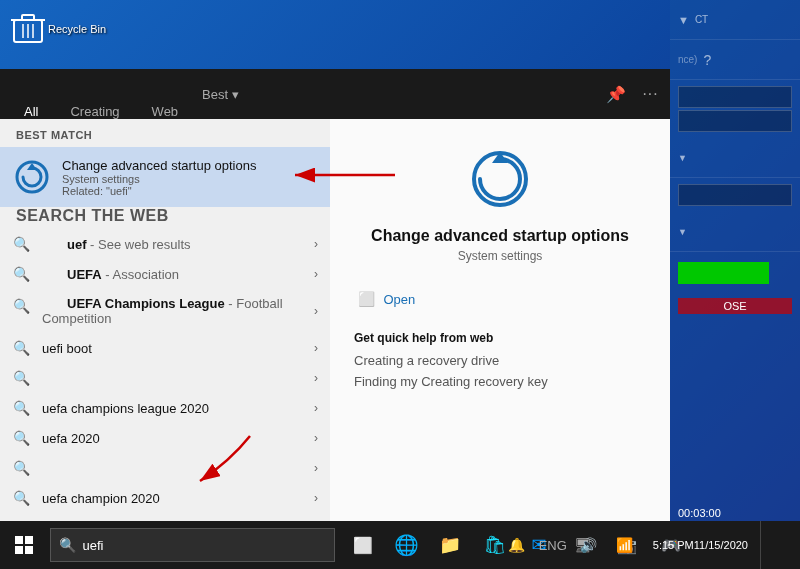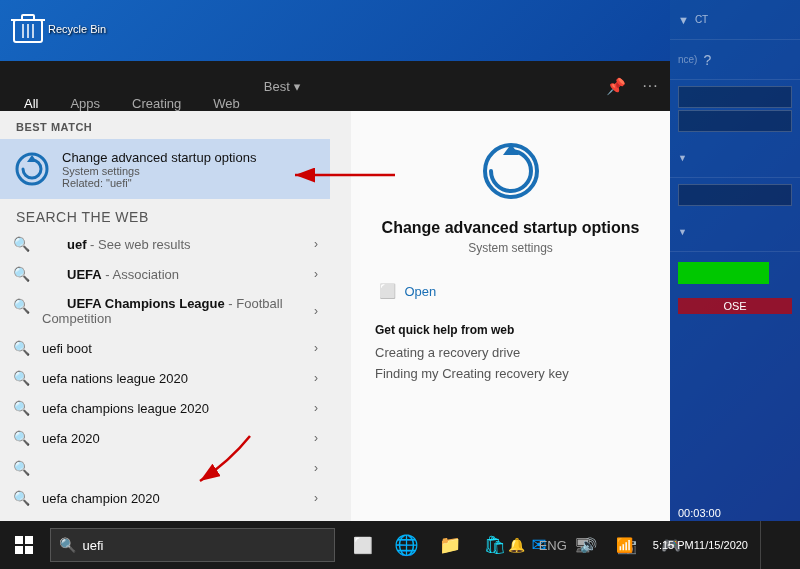--- a/index.html
+++ b/index.html
@@ -167,21 +167,20 @@
       font-size: 16px;
       cursor: pointer;
       padding: 4px;
     }
 
     
     .search-content {
       display: flex;
       flex: 1;
       height: 470px;
-      gap: 21px;
     }
 
     
     .left-panel {
       width: 330px;
       background: #f0f0f0;
       overflow-y: auto;
       padding-bottom: 8px;
     }
 
@@ -225,24 +224,24 @@
       font-size: 11px;
       color: #555;
     }
     .best-match-related {
       font-size: 11px;
       color: #555;
     }
 
     
     .search-web-label {
-      font-size: 14px;
-      font-weight: 400;
+      font-size: 16px;
+      font-weight: 700;
       color: #555;
-      padding: 10px 16px 4px 16px;
+      padding: 0 16px 4px 16px;
       text-transform: uppercase;
       letter-spacing: 0.5px;
     }
 
     
     .result-item {
       display: flex;
       align-items: center;
       padding: 7px 12px;
       cursor: pointer;
@@ -493,21 +492,20 @@
   </div>
   <div class="bg-close-btn">OSE</div>
   <div class="bg-timer" style="margin-top:auto;">00:03:00</div>
 </div>
 
 <div class="search-panel">
 
   <div class="search-nav">
     <div class="nav-tabs">
       <div class="nav-tab active">All</div>
-      <div class="nav-tab">Apps</div>
       <div class="nav-tab">Creating</div>
       <div class="nav-tab">Web</div>
       <div class="nav-more">
         <span>Best</span>
         <span style="margin-left:2px;">▾</span>
       </div>
     </div>
     <div class="nav-right">
       <div class="nav-right-btn">📌</div>
       <div class="nav-right-btn">···</div>
@@ -564,21 +562,20 @@
         <div class="result-item-left">
           <span class="result-search-icon">🔍</span>
           <span class="result-text">uefi boot</span>
         </div>
         <span class="result-chevron">›</span>
       </div>
 
       <div class="result-item">
         <div class="result-item-left">
           <span class="result-search-icon">🔍</span>
-          <span class="result-text">uefa nations league 2020</span>
         </div>
         <span class="result-chevron">›</span>
       </div>
 
       <div class="result-item">
         <div class="result-item-left">
           <span class="result-search-icon">🔍</span>
           <span class="result-text">uefa champions league 2020</span>
         </div>
         <span class="result-chevron">›</span>

